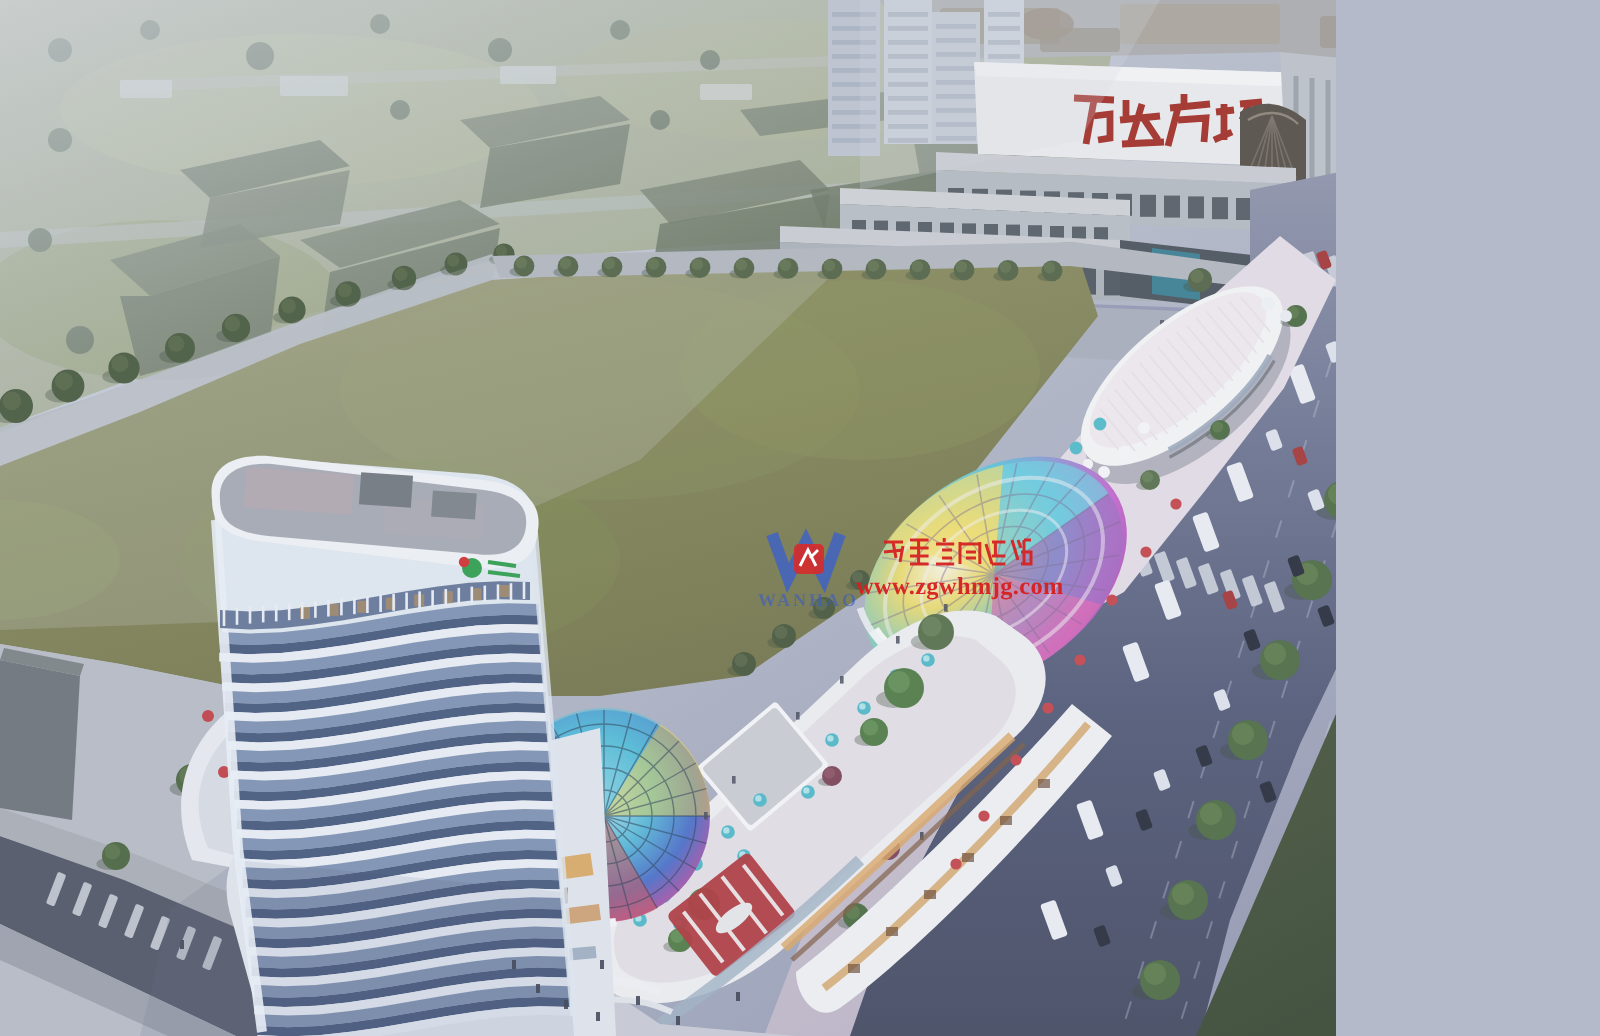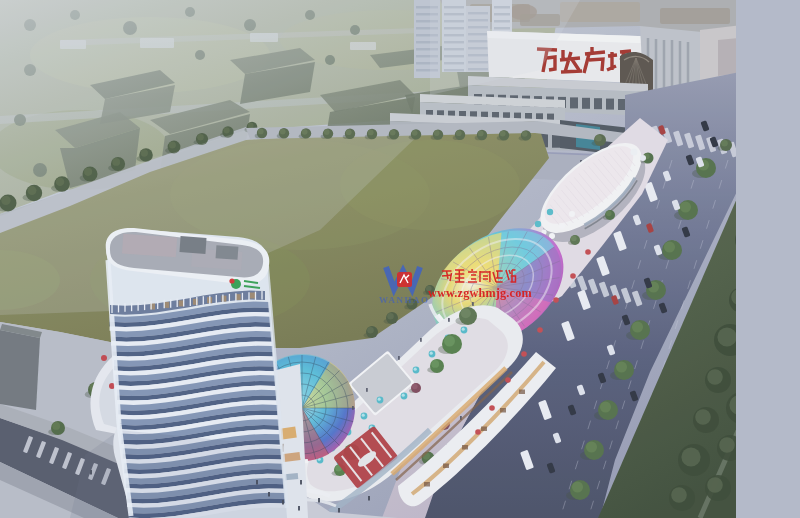--- a/index.html
+++ b/index.html
@@ -1,14 +1,14 @@
 <!DOCTYPE html>
 <html><head><meta charset="utf-8"><style>
 html,body{margin:0;padding:0;background:#b4bac9;font-family:"Liberation Sans",sans-serif;}
-#scene{width:736px;height:518px;overflow:hidden;position:relative;}
+#scene{width:668px;height:518px;overflow:hidden;position:relative;}
 </style></head>
 <body>
 <div id="scene"><svg width="800" height="518" viewBox="0 0 800 518">
       <defs>
 <linearGradient id="skyg" x1="0" y1="0" x2="0.9" y2="1">
  <stop offset="0" stop-color="#ccd4de"></stop>
           <stop offset="0.45" stop-color="#b4bac9"></stop>
           <stop offset="1" stop-color="#8d93ae"></stop>
 </linearGradient>
 <linearGradient id="fieldg" x1="0" y1="0" x2="0.55" y2="1">

